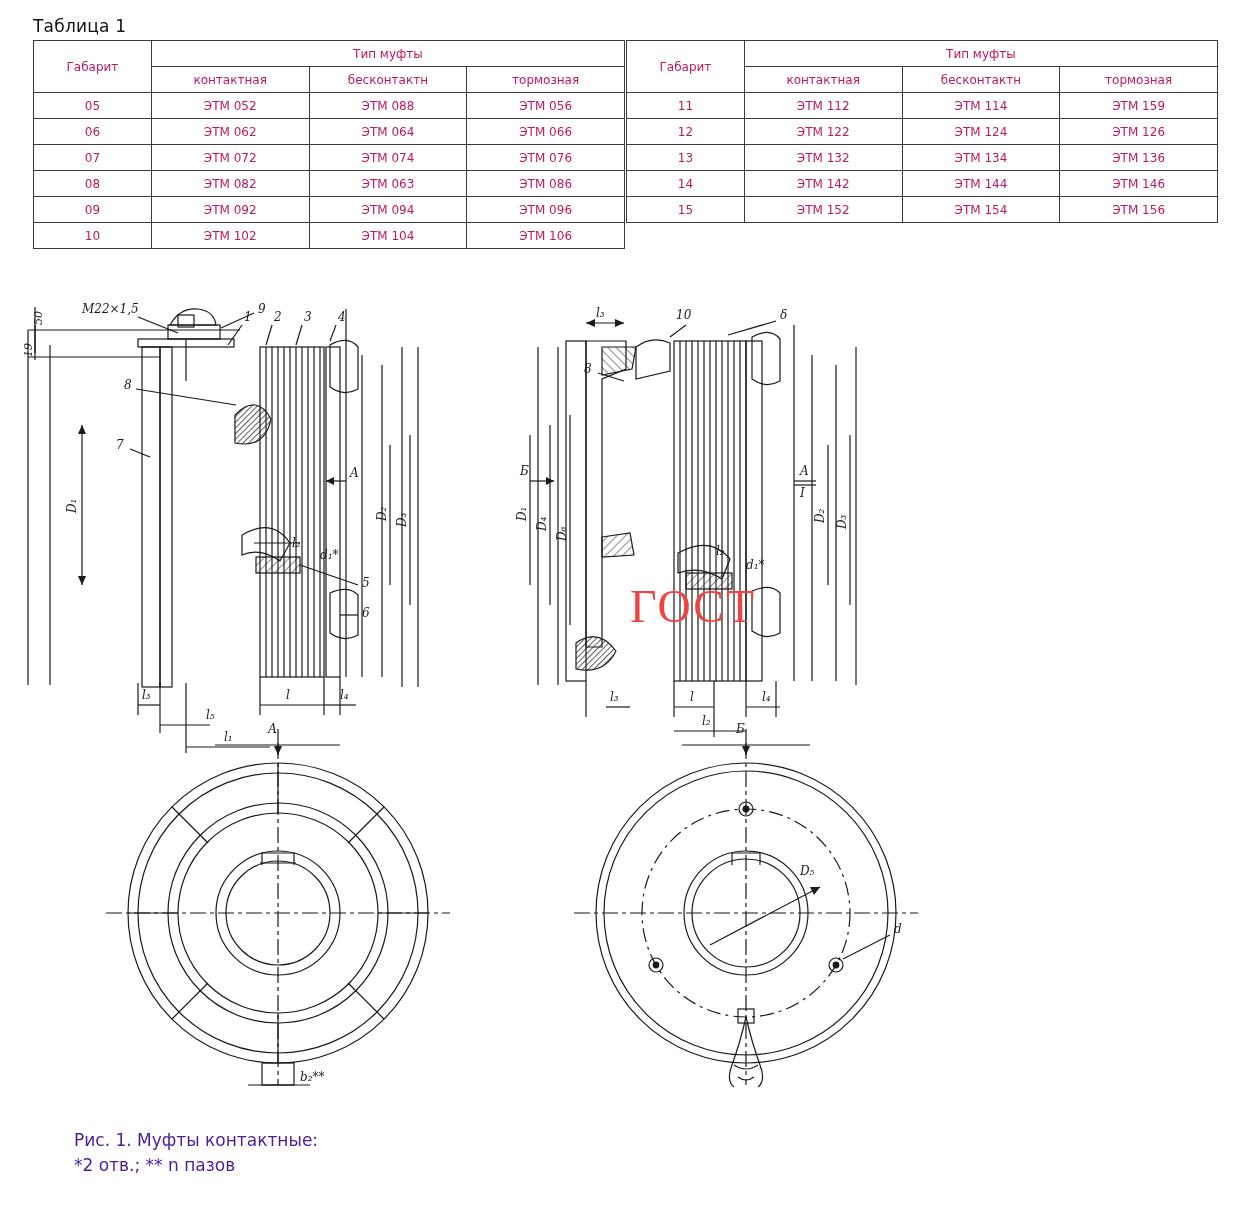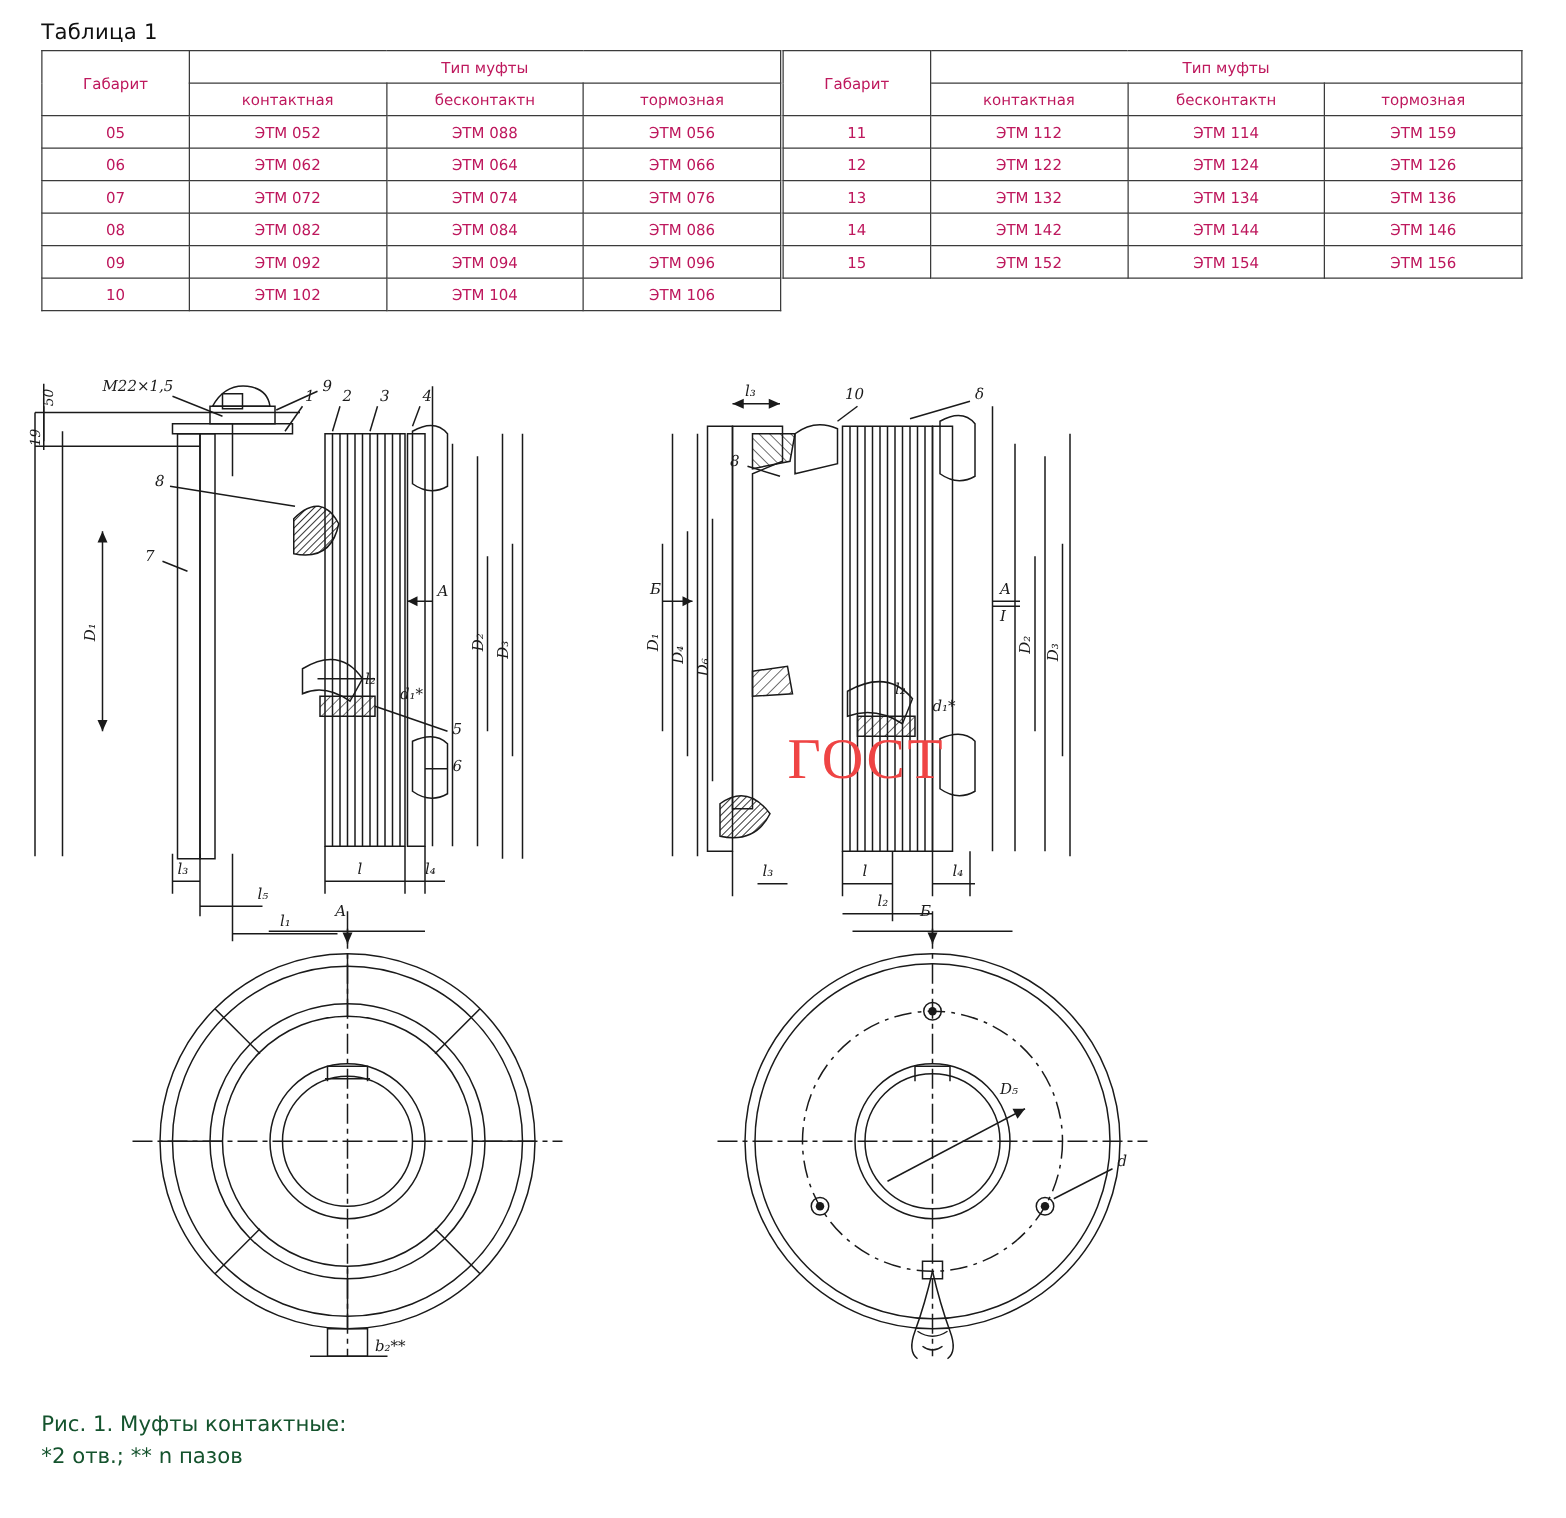--- a/index.html
+++ b/index.html
@@ -71,21 +71,22 @@
     width: 1233px;
     height: 830px;
   }
   .drawing svg { display: block; }
 
   
   .caption-block {
     position: absolute;
     font-size: 17px;
     line-height: 1.45;
-    color: #14532d;
+    color: #4c1d95;
+    margin-left: 41px;
   }
   .cap-left { left: 33px; top: 1128px; }
   .cap-right { left: 512px; top: 1128px; }
 
   .wm {
     position: absolute;
     left: 630px;
     top: 580px;
     font-size: 46px;
     color: #ef4444;
@@ -127,21 +128,21 @@
         </tr>
         <tr>
           <td>07</td>
           <td>ЭТМ 072</td>
           <td>ЭТМ 074</td>
           <td>ЭТМ 076</td>
         </tr>
         <tr>
           <td>08</td>
           <td>ЭТМ 082</td>
-          <td>ЭТМ 084</td>
+          <td>ЭТМ 063</td>
           <td>ЭТМ 086</td>
         </tr>
         <tr>
           <td>09</td>
           <td>ЭТМ 092</td>
           <td>ЭТМ 094</td>
           <td>ЭТМ 096</td>
         </tr>
         <tr>
           <td>10</td>

